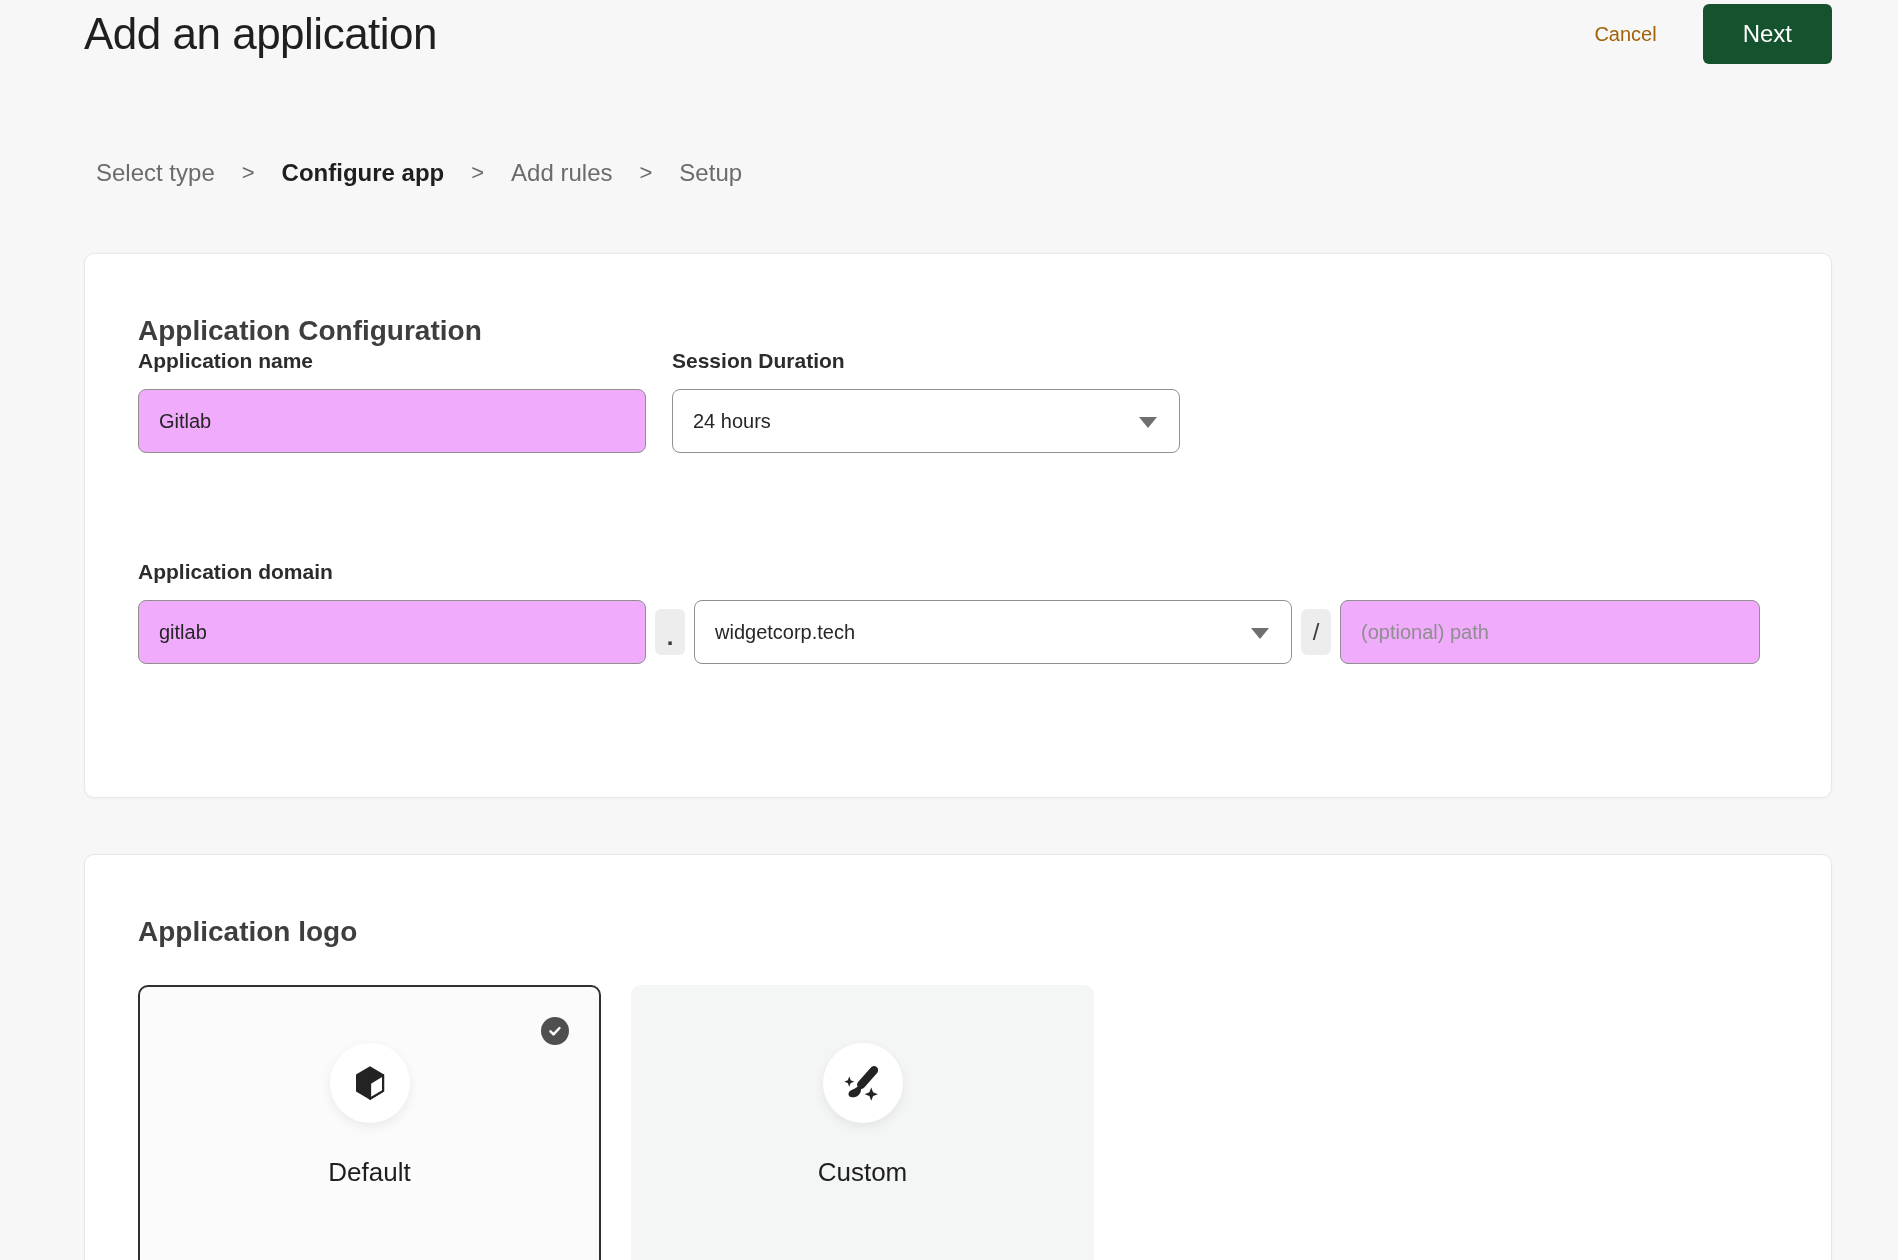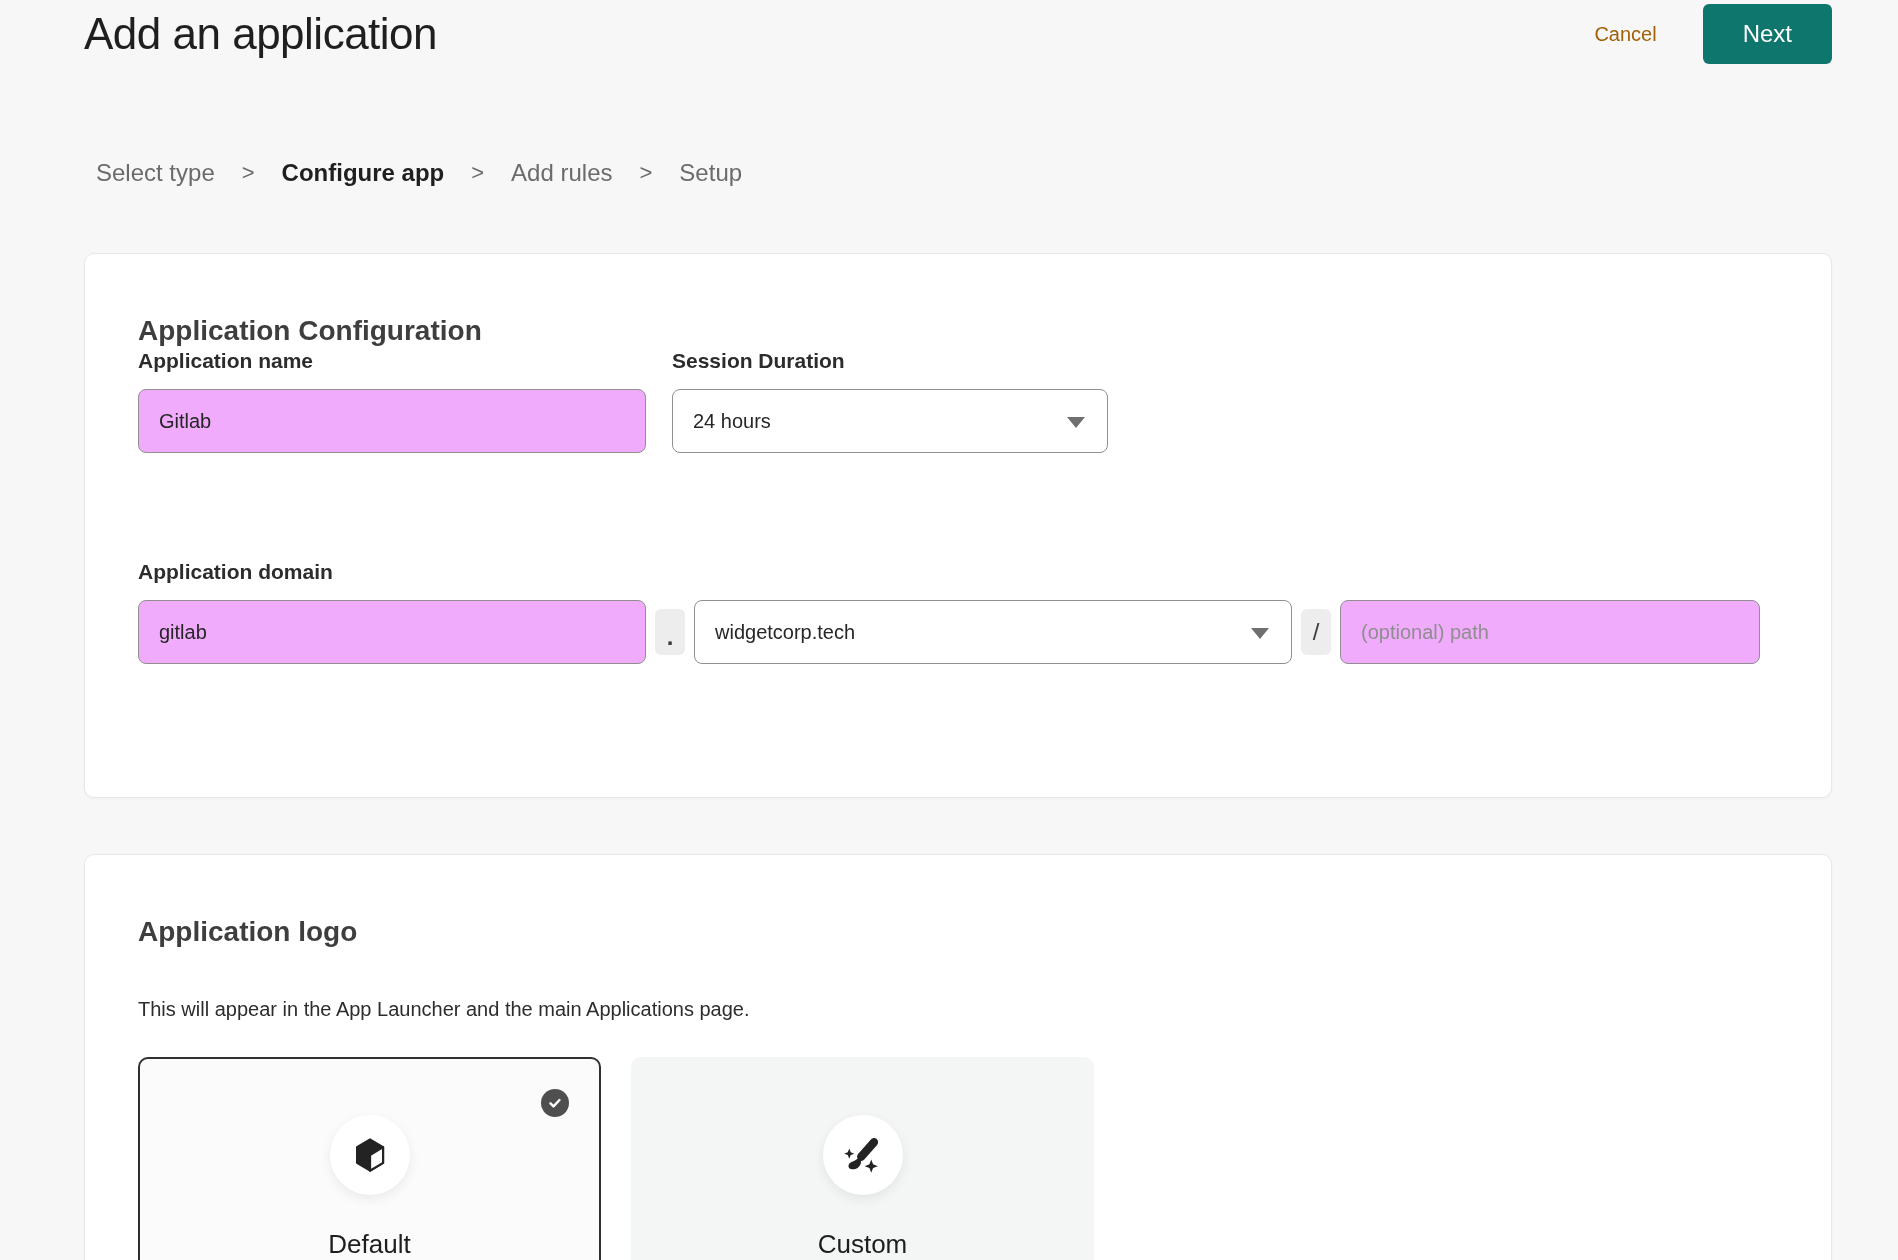--- a/index.html
+++ b/index.html
@@ -10,21 +10,21 @@
     color:#262626;
   }
   .page { padding:0 66px 0 84px; }
 
   
   .header { display:flex; align-items:center; padding-top:4px; }
   .page-title { font-size:44px; font-weight:400; color:#1f1f1f; letter-spacing:-0.5px; line-height:50px; flex:1; }
   .header-actions { display:flex; align-items:center; gap:46px; }
   .cancel-link { font-size:20px; color:#a16207; cursor:pointer; }
   .next-btn {
-    background:#0f766e; color:#ffffff; font-size:24px; font-family:inherit;
+    background:#14532d; color:#ffffff; font-size:24px; font-family:inherit;
     border:none; border-radius:6px; padding:0 40px; height:60px; cursor:pointer;
   }
 
   
   .steps { margin:94px 0 0 12px; font-size:24px; color:#6b6b6b; display:flex; align-items:center; line-height:29px; }
   .step-sep { margin:0 27px; color:#6b6b6b; font-size:22px; }
   .step--active { color:#1f1f1f; font-weight:bold; }
   .step { cursor:default; }
 
   
@@ -38,21 +38,21 @@
 
   
   .form-row { display:flex; gap:26px; }
   .field-label { font-size:21px; font-weight:bold; color:#2c2c2c; line-height:26px; margin-bottom:15px; }
   .text-input {
     width:508px; height:64px; border:1.5px solid #909090; border-radius:8px;
     font-size:20px; font-family:inherit; color:#262626; padding:0 20px; background:#f0abfc; outline:none;
   }
   .text-input::placeholder { color:#8e8e8e; }
   .select-box {
-    width:436px; height:64px; border:1.5px solid #909090; border-radius:8px;
+    width:508px; height:64px; border:1.5px solid #909090; border-radius:8px;
     background:#fff; display:flex; align-items:center; padding:0 20px;
     font-size:20px; color:#262626; position:relative; cursor:pointer;
   }
   .select-caret {
     position:absolute; right:22px; top:27px; width:0; height:0;
     border-left:9px solid transparent; border-right:9px solid transparent;
     border-top:11px solid #6f6f6f;
   }
   .domain-section-label { margin-top:106px; }
   .domain-row { display:flex; align-items:center; }
@@ -133,21 +133,20 @@
         <span>widgetcorp.tech</span>
         <span class="select-caret"></span>
       </div>
       <span class="sep-box sep-box--slash">/</span>
       <input class="text-input path-input" type="text" placeholder="(optional) path" style="">
     </div>
   </div>
 
   <div class="card card-logo">
     <div class="card-title">Application logo</div>
-    <div class="logo-desc">This will appear in the App Launcher and the main Applications page.</div>
 
     <div class="logo-tiles">
 
       <div class="logo-tile logo-tile--selected">
         <span class="tile-check">
           <svg width="18" height="18" viewBox="0 0 24 24">
             <path d="M6 12.5l4 4 8-8.5" stroke="#ffffff" stroke-width="3.2" fill="none" stroke-linecap="round" stroke-linejoin="round"></path>
           </svg>
         </span>
         <div class="tile-icon-circle">

